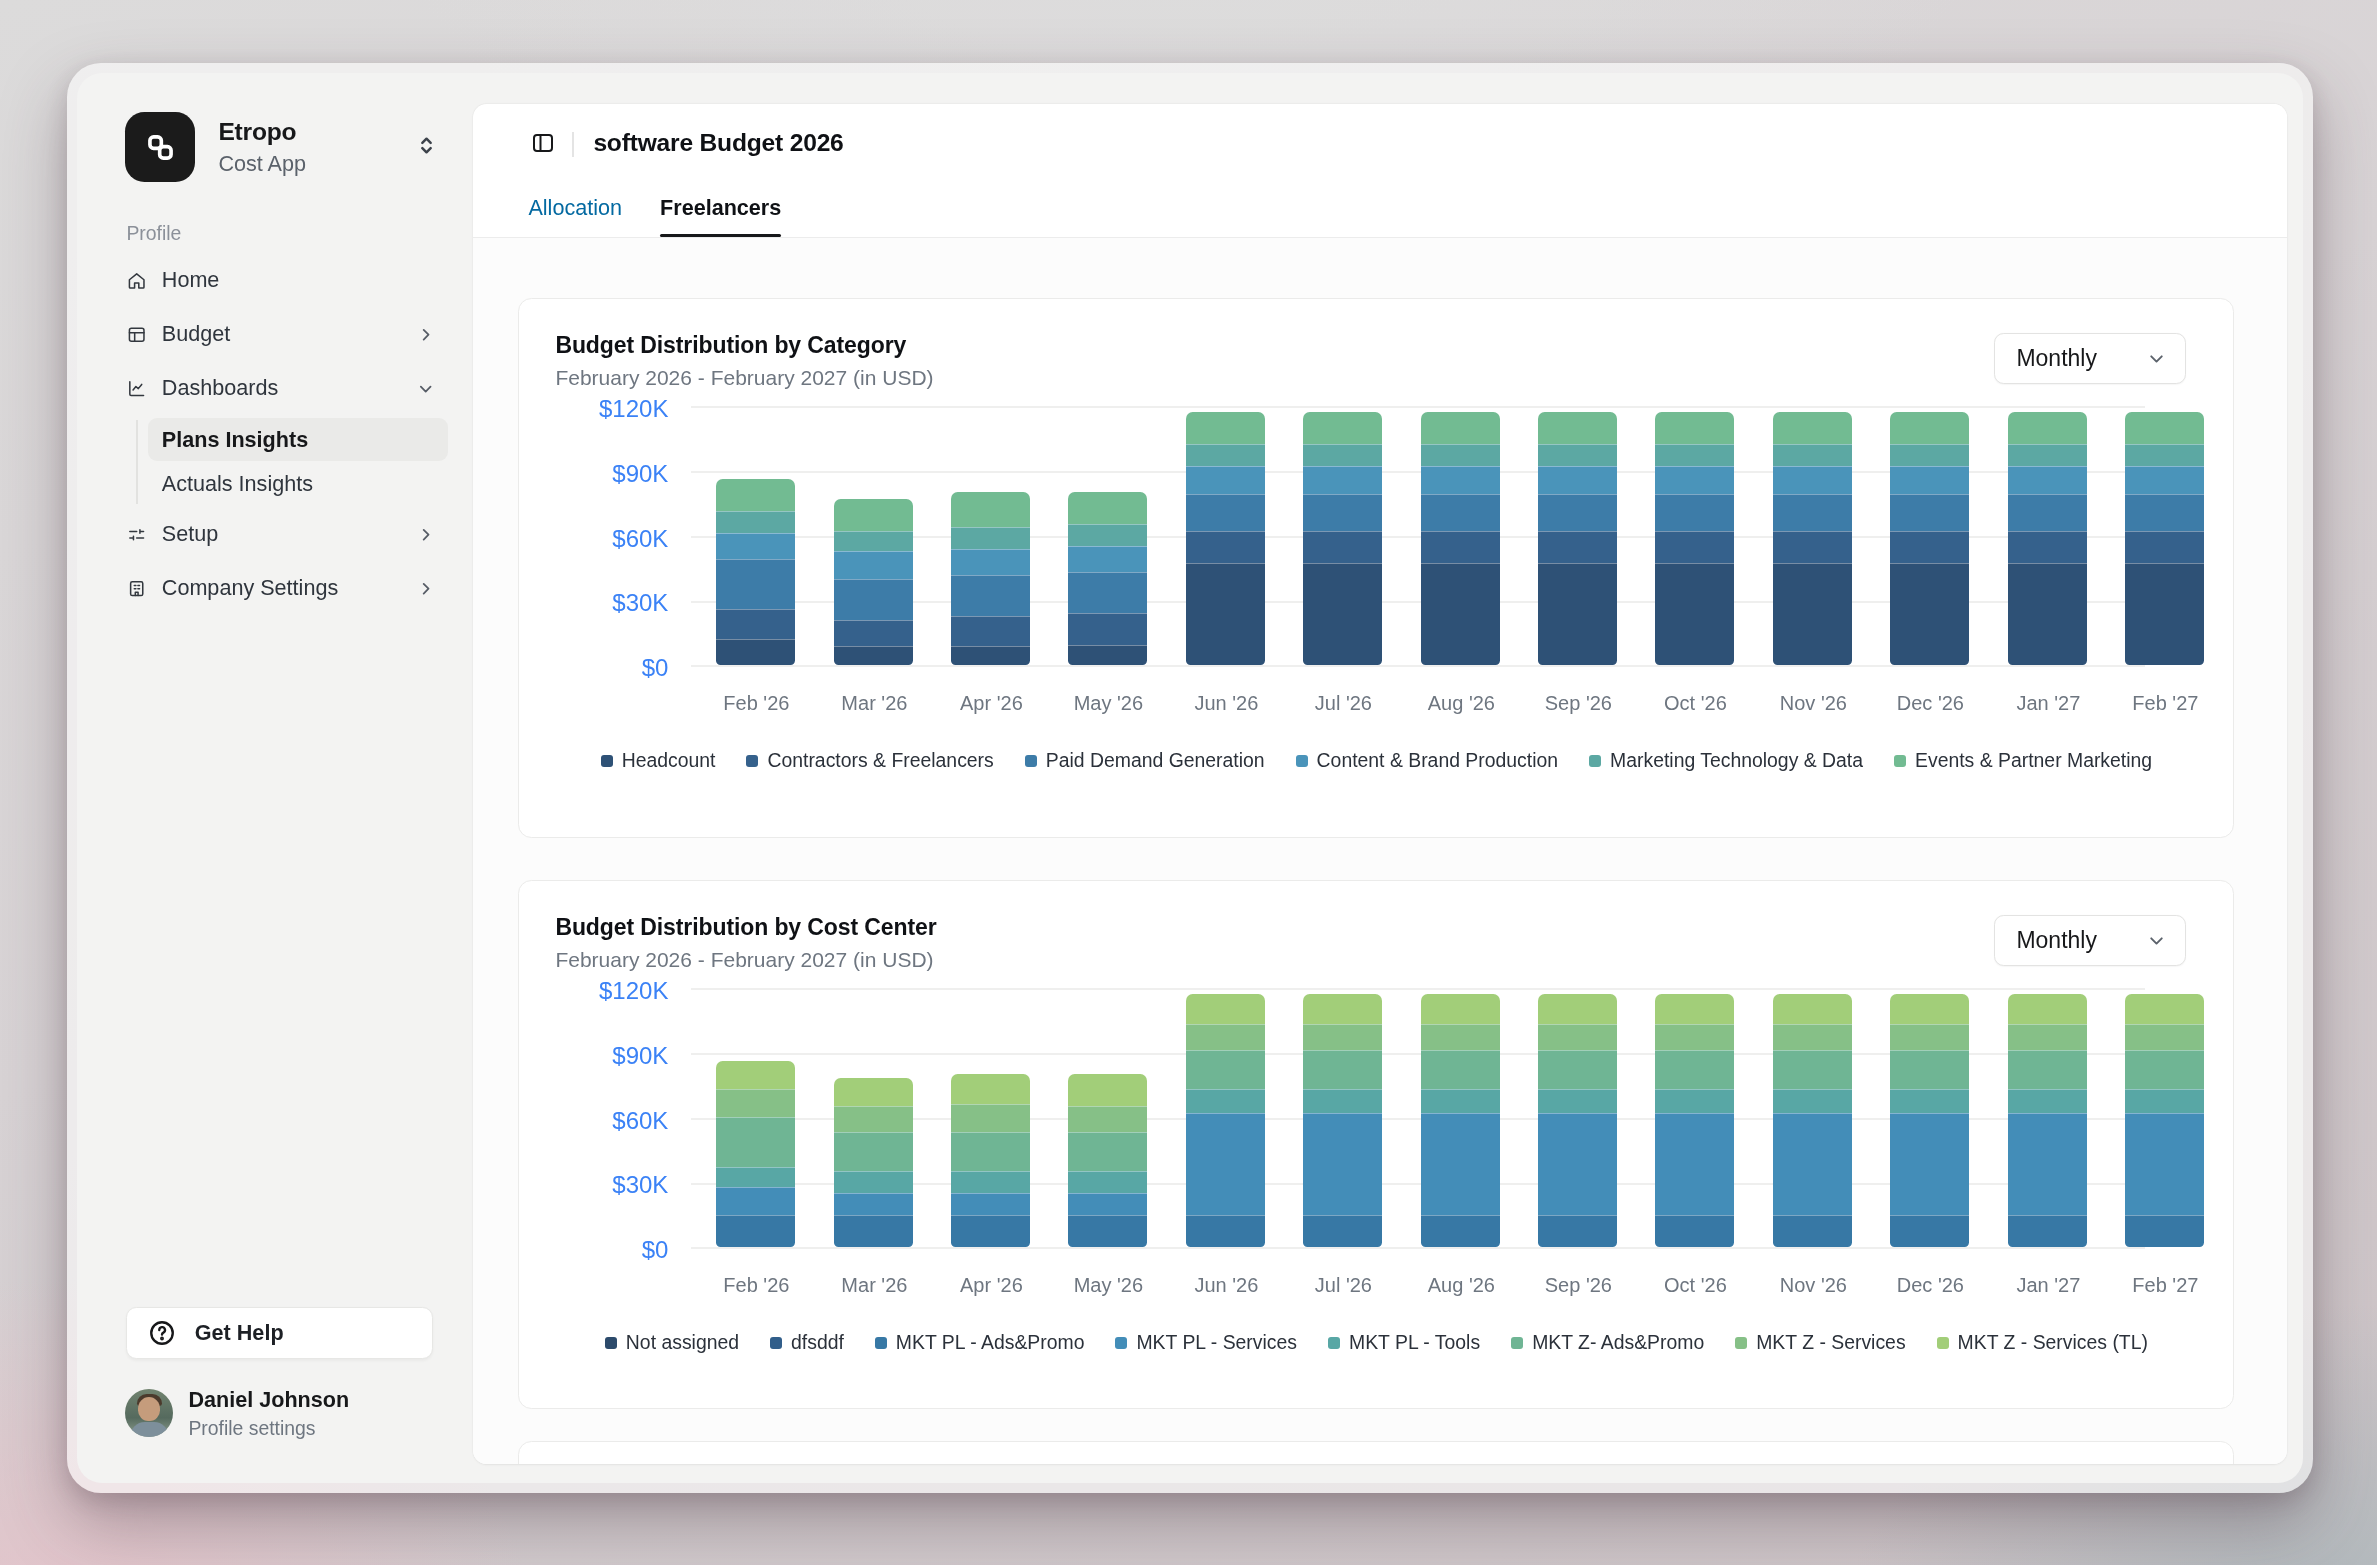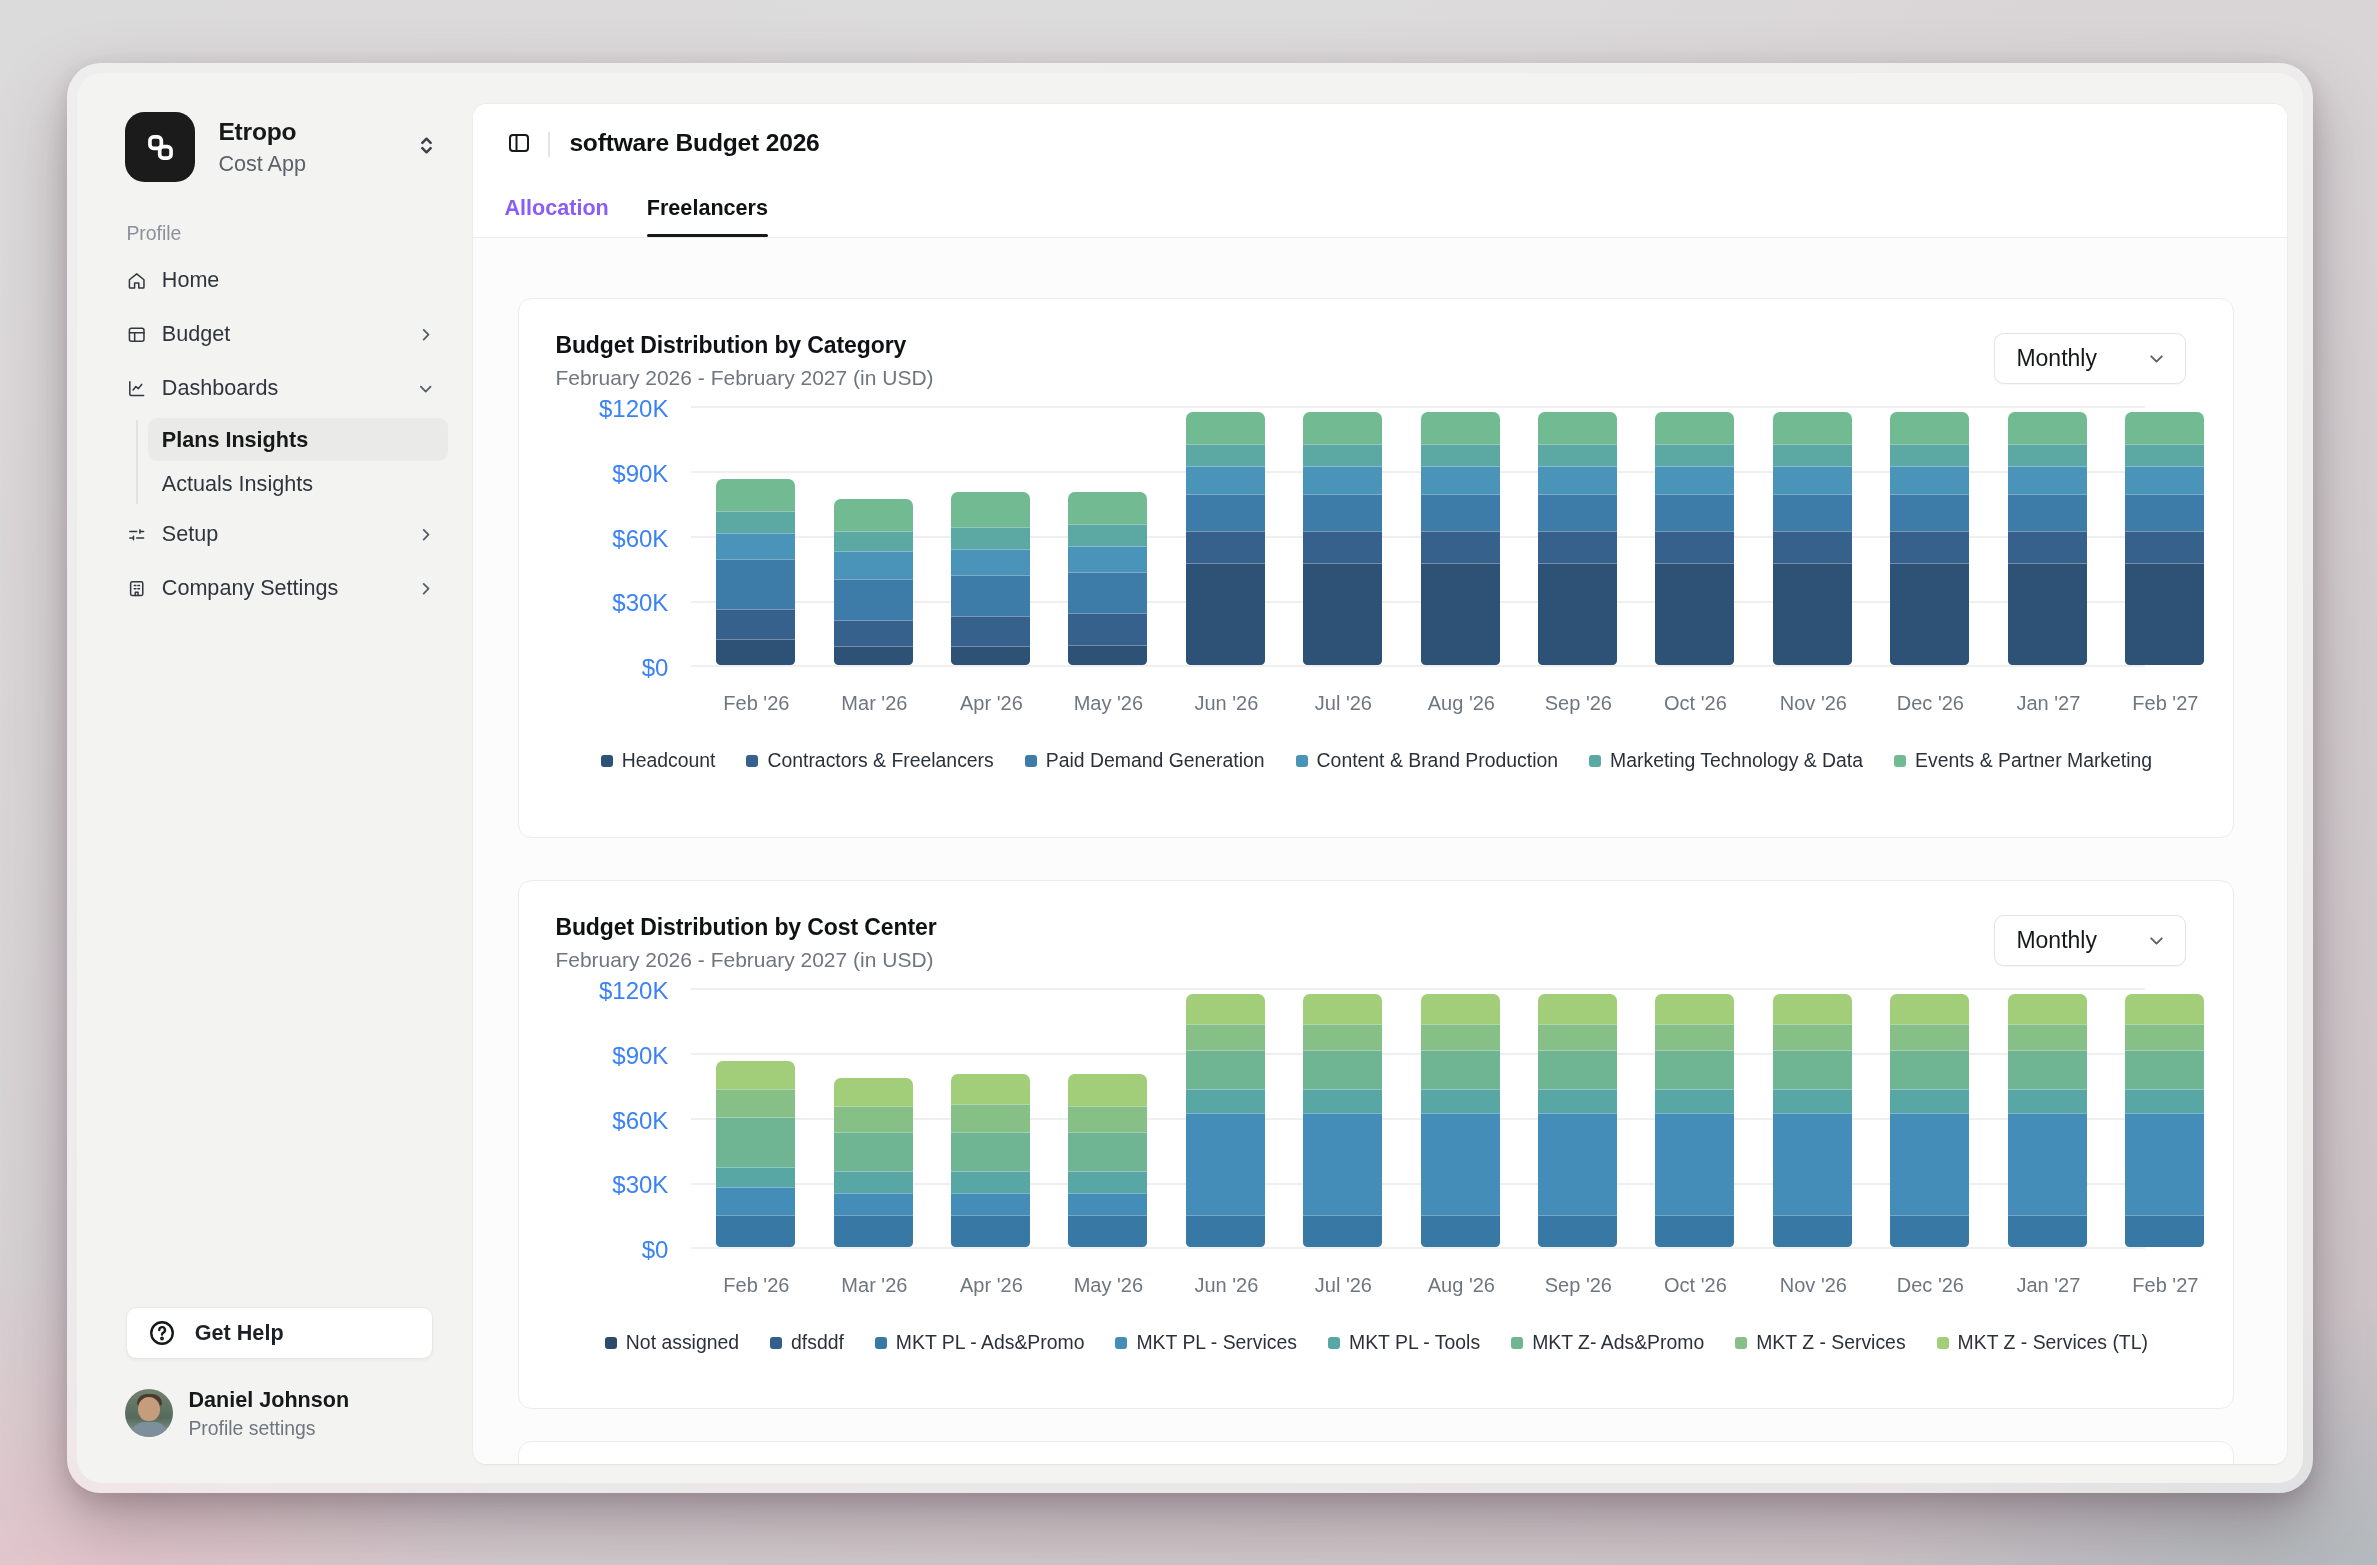--- a/index.html
+++ b/index.html
@@ -70,26 +70,26 @@
   .usertext { margin-left:15px; }
   .usertext .u1 { font-size:21.6px; font-weight:700; color:#17181a; }
   .usertext .u2 { font-size:19.4px; color:#6e7680; margin-top:3.7px; }
 
   
   .panel {
     position:absolute; left:396px; top:31px; width:1814px; height:1360px;
     background:#ffffff; border-radius:13.4px; overflow:hidden;
     box-shadow:0 0.7px 2.2px rgba(0,0,0,.06), 0 0 0 0.7px rgba(0,0,0,.02);
   }
-  .panel-header { position:relative; height:133px; background:#fff; }
+  .panel-header { position:relative; height:133px; background:#fff;margin-left:24px; }
   .ph-icon { position:absolute; left:34px; top:27px; color:#17181a; }
   .ph-divider { position:absolute; left:75px; top:28px; width:1.5px; height:25px; background:#e4e4e4; }
   .ph-title { position:absolute; left:96px; top:25px; font-size:24.6px; font-weight:700; color:#0f1115; letter-spacing:-0.2px; }
   .tabs { position:absolute; left:31px; bottom:0; display:flex; gap:38px; }
-  .tab { position:relative; padding-bottom:16.4px; font-size:21.6px; color:#8b5cf6;font-weight:bold; }
+  .tab { position:relative; padding-bottom:16.4px; font-size:21.6px; color:#0369a1; }
   .tab.active { color:#0f1115; font-weight:600; }
   .tab.active::after { content:""; position:absolute; left:0; right:0; bottom:0; height:3.7px; border-radius:2.2px; background:#17181a; }
   .content {
     position:absolute; top:133px; left:0; right:0; bottom:0;
     background:#fcfcfc; border-top:1.5px solid #ececec; padding:60px 52px 0 45px;
   }
   .card {
     width:1716px; background:#ffffff; border:1.5px solid #ebebea; border-radius:13.4px;
     padding:33px 36px 0 36px; position:relative; margin-bottom:42px;
   }

